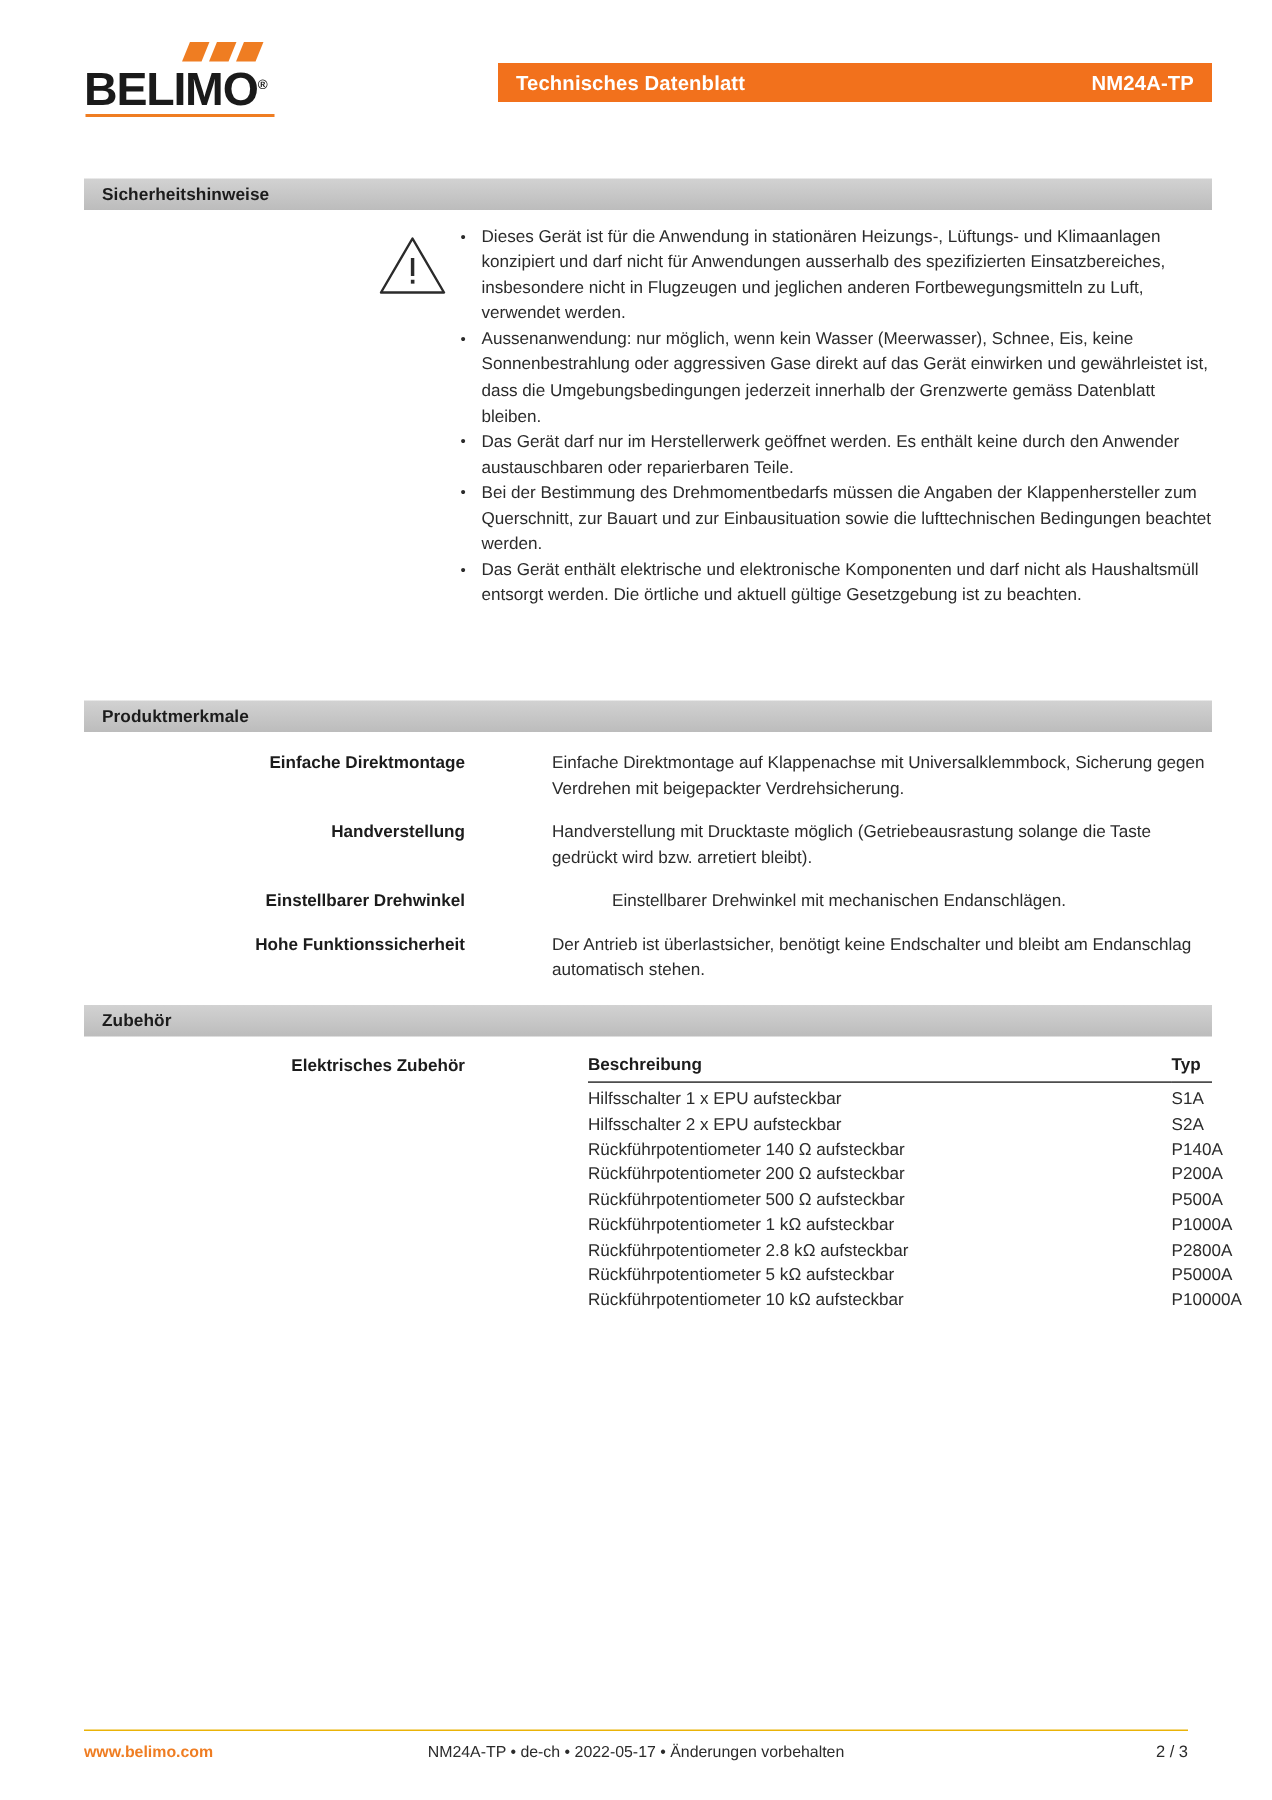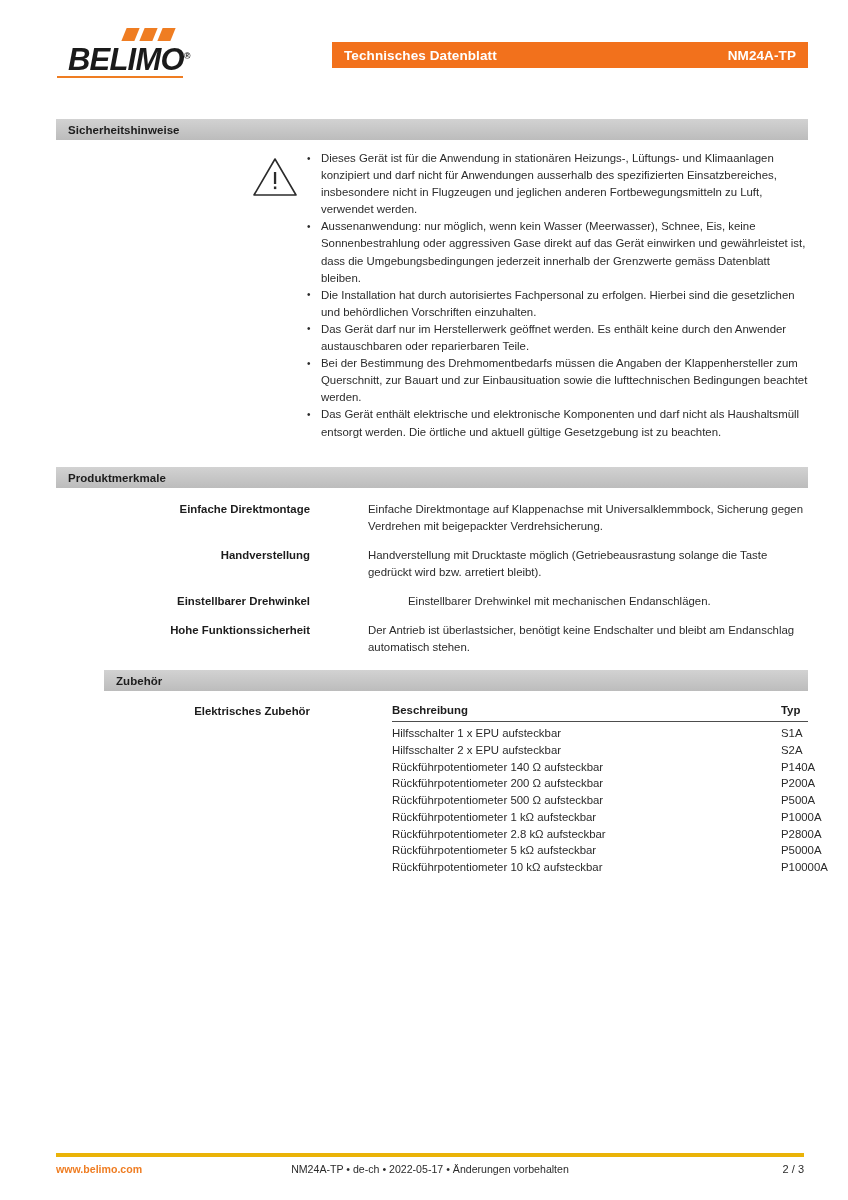--- a/index.html
+++ b/index.html
@@ -52,29 +52,28 @@
     width: 13px;
     height: 13px;
     background: #ef7d22;
     transform: skewX(-22deg);
   }
   .slash.s1 { left: 2px; }
   .slash.s2 { left: 20px; }
   .slash.s3 { left: 38px; }
   .logo-word {
     position: absolute;
-    left: 12px;
+    left: 0;
     top: 11px;
     font-family: "Liberation Sans", sans-serif;
     font-weight: bold;
     font-size: 31px;
     letter-spacing: -0.8px;
     color: #1a1a1a;
     line-height: 34px;
-    font-style: italic;
   }
   .logo-reg {
     font-size: 9px;
     vertical-align: super;
     font-weight: bold;
     letter-spacing: 0;
   }
   .logo-rule {
     position: absolute;
     left: 1px;
@@ -233,24 +232,24 @@
     color: #2b2b2b;
     padding: 1.1px 0 1.1px 0;
     line-height: 14.6px;
   }
   table.acc tr:first-child td { padding-top: 4px; }
 
   
   .footer {
     position: absolute;
     left: 56px;
-    right: 44px;
+    right: 56px;
     bottom: 23px;
     height: 24px;
-    border-top: 4px solid #eab308;
+    border-top: 1px solid #eab308;
     display: flex;
     align-items: center;
     padding-top: 4px;
     box-sizing: border-box;
     gap: 23px;
   }
   .footer-left {
     width: 180px;
     font-size: 10.6px;
     font-weight: bold;
@@ -301,21 +300,20 @@
     <svg width="46" height="41" viewBox="0 0 46 41" xmlns="http://www.w3.org/2000/svg">
       <path d="M23 3 L44 39 L2 39 Z" fill="none" stroke="#2b2b2b" stroke-width="1.6" stroke-linejoin="round"></path>
       <rect x="21.9" y="16" width="2.3" height="12" fill="#2b2b2b"></rect>
       <rect x="21.9" y="30.5" width="2.4" height="2.6" fill="#2b2b2b"></rect>
     </svg>
   </div>
 
   <div class="bullets">
     <div class="bullet">Dieses Gerät ist für die Anwendung in stationären Heizungs-, Lüftungs- und Klimaanlagen konzipiert und darf nicht für Anwendungen ausserhalb des spezifizierten Einsatzbereiches, insbesondere nicht in Flugzeugen und jeglichen anderen Fortbewegungsmitteln zu Luft, verwendet werden.</div>
     <div class="bullet">Aussenanwendung: nur möglich, wenn kein Wasser (Meerwasser), Schnee, Eis, keine Sonnenbestrahlung oder aggressiven Gase direkt auf das Gerät einwirken und gewährleistet ist, dass die Umgebungsbedingungen jederzeit innerhalb der Grenzwerte gemäss Datenblatt bleiben.</div>
-    <div class="bullet">Die Installation hat durch autorisiertes Fachpersonal zu erfolgen. Hierbei sind die gesetzlichen und behördlichen Vorschriften einzuhalten.</div>
     <div class="bullet">Das Gerät darf nur im Herstellerwerk geöffnet werden. Es enthält keine durch den Anwender austauschbaren oder reparierbaren Teile.</div>
     <div class="bullet">Bei der Bestimmung des Drehmomentbedarfs müssen die Angaben der Klappenhersteller zum Querschnitt, zur Bauart und zur Einbausituation sowie die lufttechnischen Bedingungen beachtet werden.</div>
     <div class="bullet">Das Gerät enthält elektrische und elektronische Komponenten und darf nicht als Haushaltsmüll entsorgt werden. Die örtliche und aktuell gültige Gesetzgebung ist zu beachten.</div>
   </div>
 
   <div class="section-bar" style="top:467px;">
     <span class="section-title">Produktmerkmale</span>
   </div>
 
   <div class="feature-row" style="top:501px;">
@@ -331,21 +329,21 @@
   <div class="feature-row" style="top:593px;gap:40px;">
     <div class="feature-label">Einstellbarer Drehwinkel</div>
     <div class="feature-text">Einstellbarer Drehwinkel mit mechanischen Endanschlägen.</div>
   </div>
 
   <div class="feature-row" style="top:622px;">
     <div class="feature-label">Hohe Funktionssicherheit</div>
     <div class="feature-text">Der Antrieb ist überlastsicher, benötigt keine Endschalter und bleibt am Endanschlag automatisch stehen.</div>
   </div>
 
-  <div class="section-bar" style="top:670px;margin-left:48px;">
+  <div class="section-bar" style="top:670px;">
     <span class="section-title">Zubehör</span>
   </div>
 
   <div class="acc-block">
     <div class="acc-head">
       <div class="acc-cat">Elektrisches Zubehör</div>
       <div class="acc-table">
         <table class="acc">
           <thead>
             <tr>

